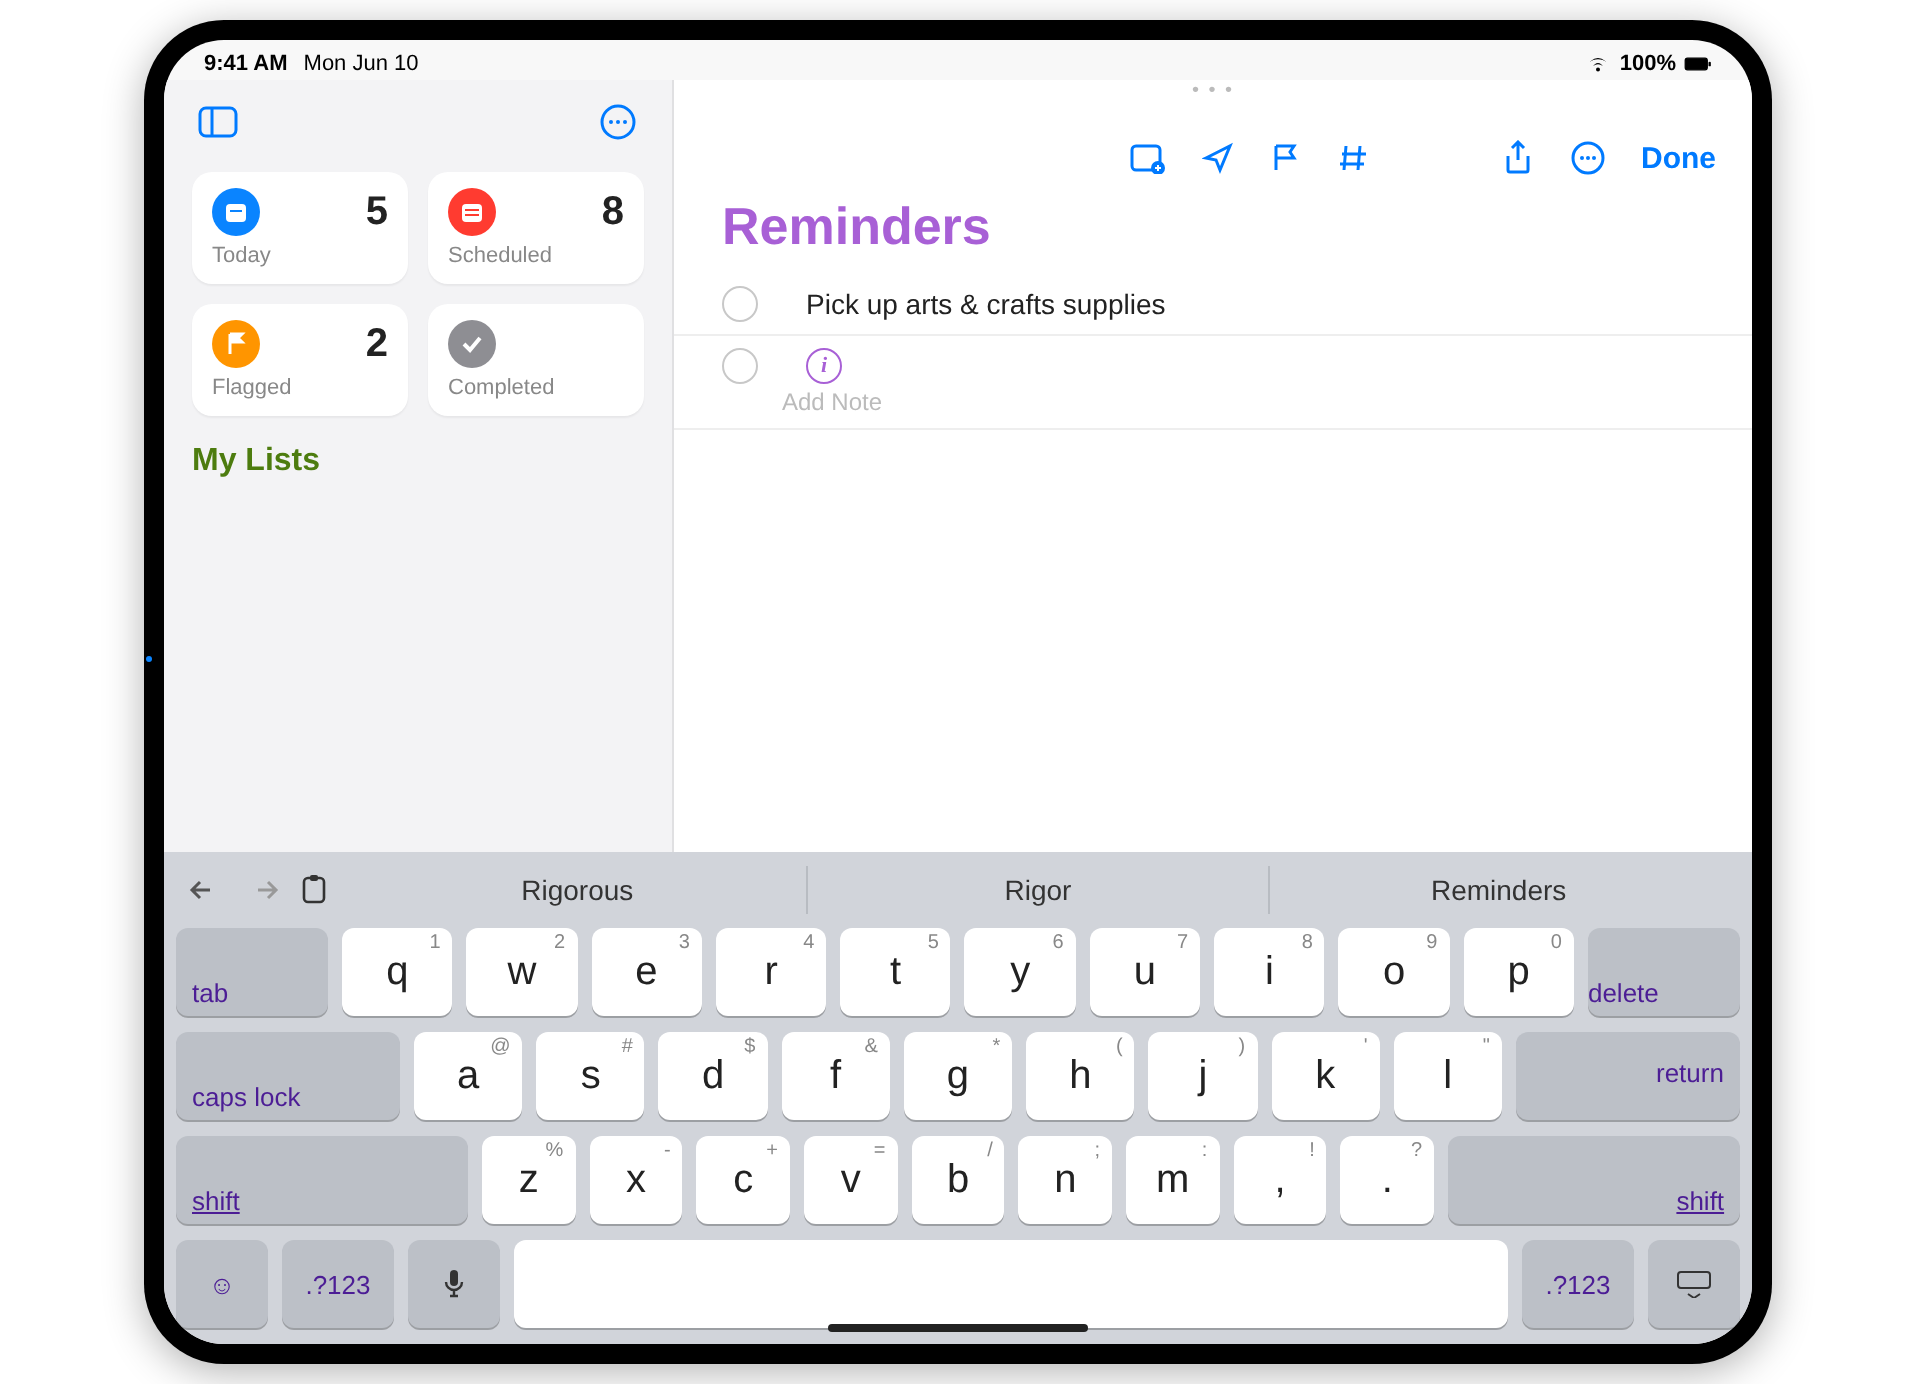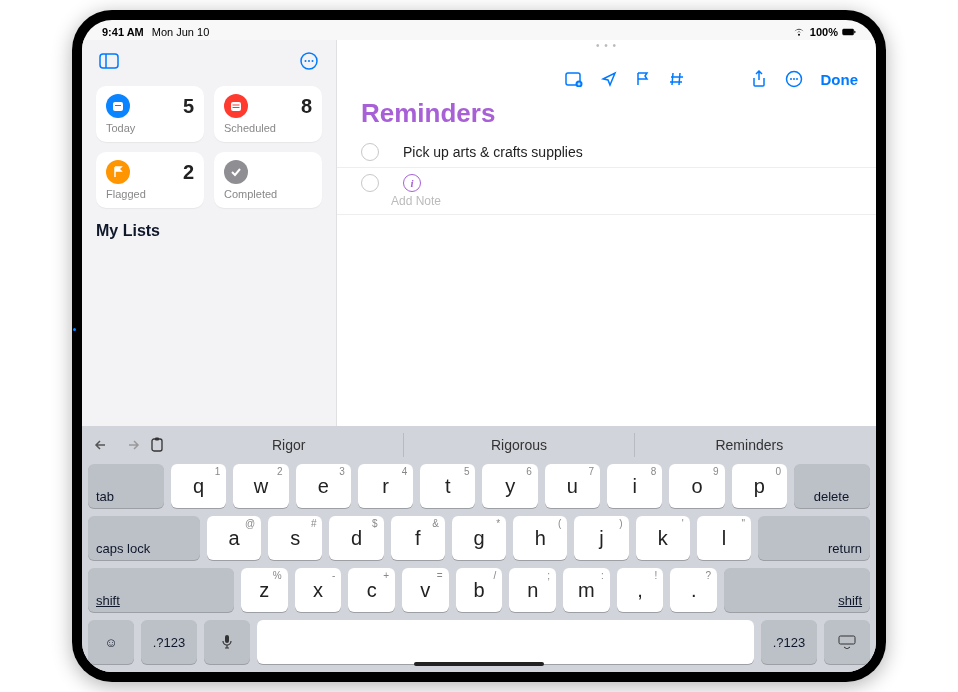--- a/index.html
+++ b/index.html
@@ -17,21 +17,21 @@
 .sidebar { width: 255px; background: #f3f3f5; display: flex; flex-direction: column; padding: 6px 14px 0; border-right: 1px solid #e0e0e2; }
 .sidebar-top { display: flex; justify-content: space-between; align-items: center; height: 30px; }
 .icon-btn { width: 26px; height: 26px; display: flex; align-items: center; justify-content: center; color: #007aff; cursor: pointer; border-radius: 6px; }
 .cards { display: grid; grid-template-columns: 1fr 1fr; gap: 10px; margin-top: 10px; }
 .card { background: #fff; border-radius: 10px; padding: 8px 10px; box-shadow: 0 1px 1px rgba(0,0,0,.05); cursor: pointer; }
 .card.single { grid-column: span 1; }
 .card-row { display: flex; justify-content: space-between; align-items: center; }
 .card-icon { width: 24px; height: 24px; border-radius: 12px; display: flex; align-items: center; justify-content: center; color: #fff; }
 .card-count { font-size: 20px; font-weight: 700; color: #222; }
 .card-label { font-size: 11px; color: #888; margin-top: 4px; }
-.mylists { font-size: 16px; font-weight: 700; margin-top: 14px; color: #0f172a; }
+.mylists { font-size: 16px; font-weight: 700; margin-top: 14px; color: #4d7c0f; }
 
 .content { flex: 1; display: flex; flex-direction: column; background: #fff; }
 .drag-dots { height: 10px; display: flex; justify-content: center; align-items: center; color: #bbb; font-size: 10px; letter-spacing: 1px; }
 .content-toolbar { display: flex; justify-content: flex-end; align-items: center; gap: 18px; padding: 0 18px; height: 30px; margin-top: 14px; }
 .content-toolbar .group { display: flex; gap: 18px; margin-right: auto; margin-left: 210px; }
 .tb-icon { color: #007aff; cursor: pointer; display:flex; align-items:center; }
 .done { color: #007aff; font-size: 15px; font-weight: 600; cursor: pointer; }
 
 .list-title { font-size: 26px; font-weight: 700; color: #a860d6; padding: 4px 24px 8px; }
 .reminder-row { display: flex; align-items: center; padding: 6px 24px; gap: 24px; border-bottom: 1px solid #eee; position: relative; }
@@ -46,21 +46,21 @@
 .keyboard { background: #d1d4da; padding: 4px 6px 8px; }
 .kb-toprow { display: flex; align-items: center; height: 30px; padding: 0 6px; gap: 10px; }
 .kb-undo { color: #555; cursor: pointer; display:flex; gap:6px; align-items:center; }
 .suggestions { flex: 1; display: flex; }
 .sugg { flex: 1; text-align: center; font-size: 14px; color: #333; padding: 4px 0; cursor: pointer; border-right: 1px solid #b8bcc2; }
 .sugg:last-child { border-right: none; }
 .kb-rows { display: flex; flex-direction: column; gap: 8px; margin-top: 4px; }
 .kb-row { display: flex; gap: 7px; }
 .key { background: #fff; border-radius: 6px; box-shadow: 0 1px 0 rgba(0,0,0,.25); height: 44px; display: flex; flex-direction: column; align-items: center; justify-content: center; cursor: pointer; position: relative; font-size: 20px; color: #222; flex: 1; }
 .key .hint { position: absolute; top: 2px; right: 6px; font-size: 10px; color: #888; }
-.key.mod { background: #bcc0c7; font-size: 13px; justify-content: flex-end; align-items: flex-start; padding: 0 0 4px 8px; color: #0f172a; }
+.key.mod { background: #bcc0c7; font-size: 13px; justify-content: flex-end; align-items: flex-start; padding: 0 0 4px 8px; color: #4c1d95; }
 .key.mod.center { align-items: center; justify-content: center; padding: 0; }
 .row1 .key.mod { flex: 0 0 76px; }
 .row2 .key.mod { flex: 0 0 112px; }
 .row2 { padding: 0 0px; }
 .row3 .key.mod { flex: 0 0 146px; text-decoration: underline; }
 .row4 { }
 .row4 .key { flex: 0 0 56px; }
 .row4 .key.small { flex: 0 0 46px; }
 .row4 .space { flex: 1; background: #fff; }
 .row4 .key.mod { background:#bcc0c7; }
@@ -235,22 +235,22 @@
               <path d="M12 3l4 4-4 4M16 7H7" stroke="#999" stroke-width="1.5" fill="none"></path>
             </svg>
           </span>
       <span class="kb-undo">
             <svg width="14" height="16" viewBox="0 0 14 16">
               <rect x="2" y="2" width="10" height="12" rx="2" stroke="#333" stroke-width="1.3" fill="none"></rect>
               <rect x="5" y="0.5" width="4" height="3" rx="1" fill="#333"></rect>
             </svg>
           </span>
       <div class="suggestions">
+        <div class="sugg">Rigorous</div>
         <div class="sugg">Rigor</div>
-        <div class="sugg">Rigorous</div>
         <div class="sugg">Reminders</div>
       </div>
     </div>
     <div class="kb-rows">
       <div class="kb-row row1" id="kb-row1">
             <div class="key mod">
               <span>tab</span>
             </div>
             <div class="key">
               <span class="hint">1</span>
@@ -285,21 +285,21 @@
               <span>i</span>
             </div>
             <div class="key">
               <span class="hint">9</span>
               <span>o</span>
             </div>
             <div class="key">
               <span class="hint">0</span>
               <span>p</span>
             </div>
-            <div class="key mod" style="align-items: center; padding-right: 1px; padding-left: 0px;">
+            <div class="key mod" style="align-items: flex-start; padding-right: 1px; padding-left: 0px;">
               <span>delete</span>
             </div>
           </div>
       <div class="kb-row row2" id="kb-row2">
             <div class="key mod">
               <span>caps lock</span>
             </div>
             <div class="key">
               <span class="hint">@</span>
               <span>a</span>
@@ -329,21 +329,21 @@
               <span>j</span>
             </div>
             <div class="key">
               <span class="hint">'</span>
               <span>k</span>
             </div>
             <div class="key">
               <span class="hint">"</span>
               <span>l</span>
             </div>
-            <div class="key mod" style="align-items: flex-end; padding-right: 8px; padding-left: 0px;">
+            <div class="key mod" style="align-items: flex-end; padding-right: 8px; padding-left: 0px; justify-content: center;">
               <span>return</span>
             </div>
           </div>
       <div class="kb-row row3" id="kb-row3">
             <div class="key mod">
               <span>shift</span>
             </div>
             <div class="key">
               <span class="hint">%</span>
               <span>z</span>

